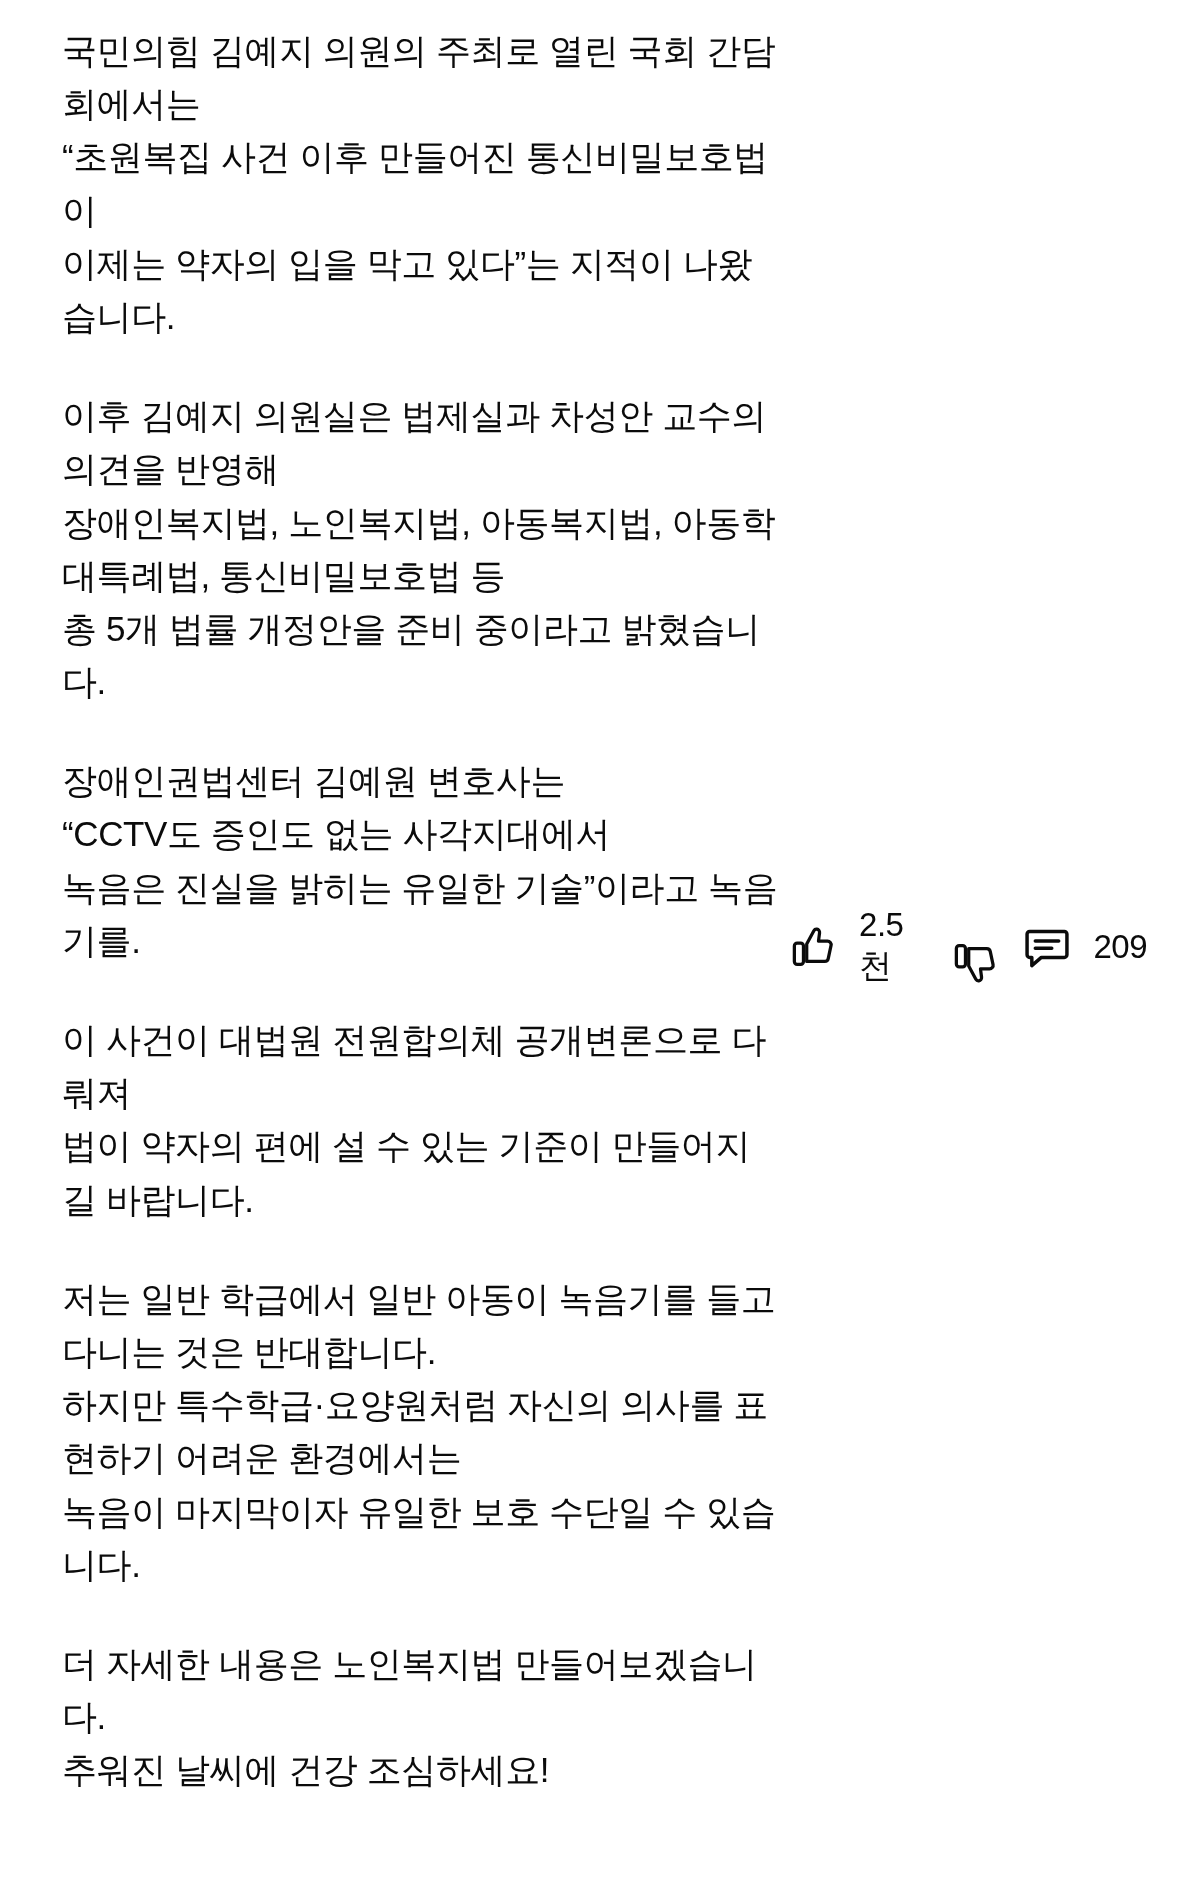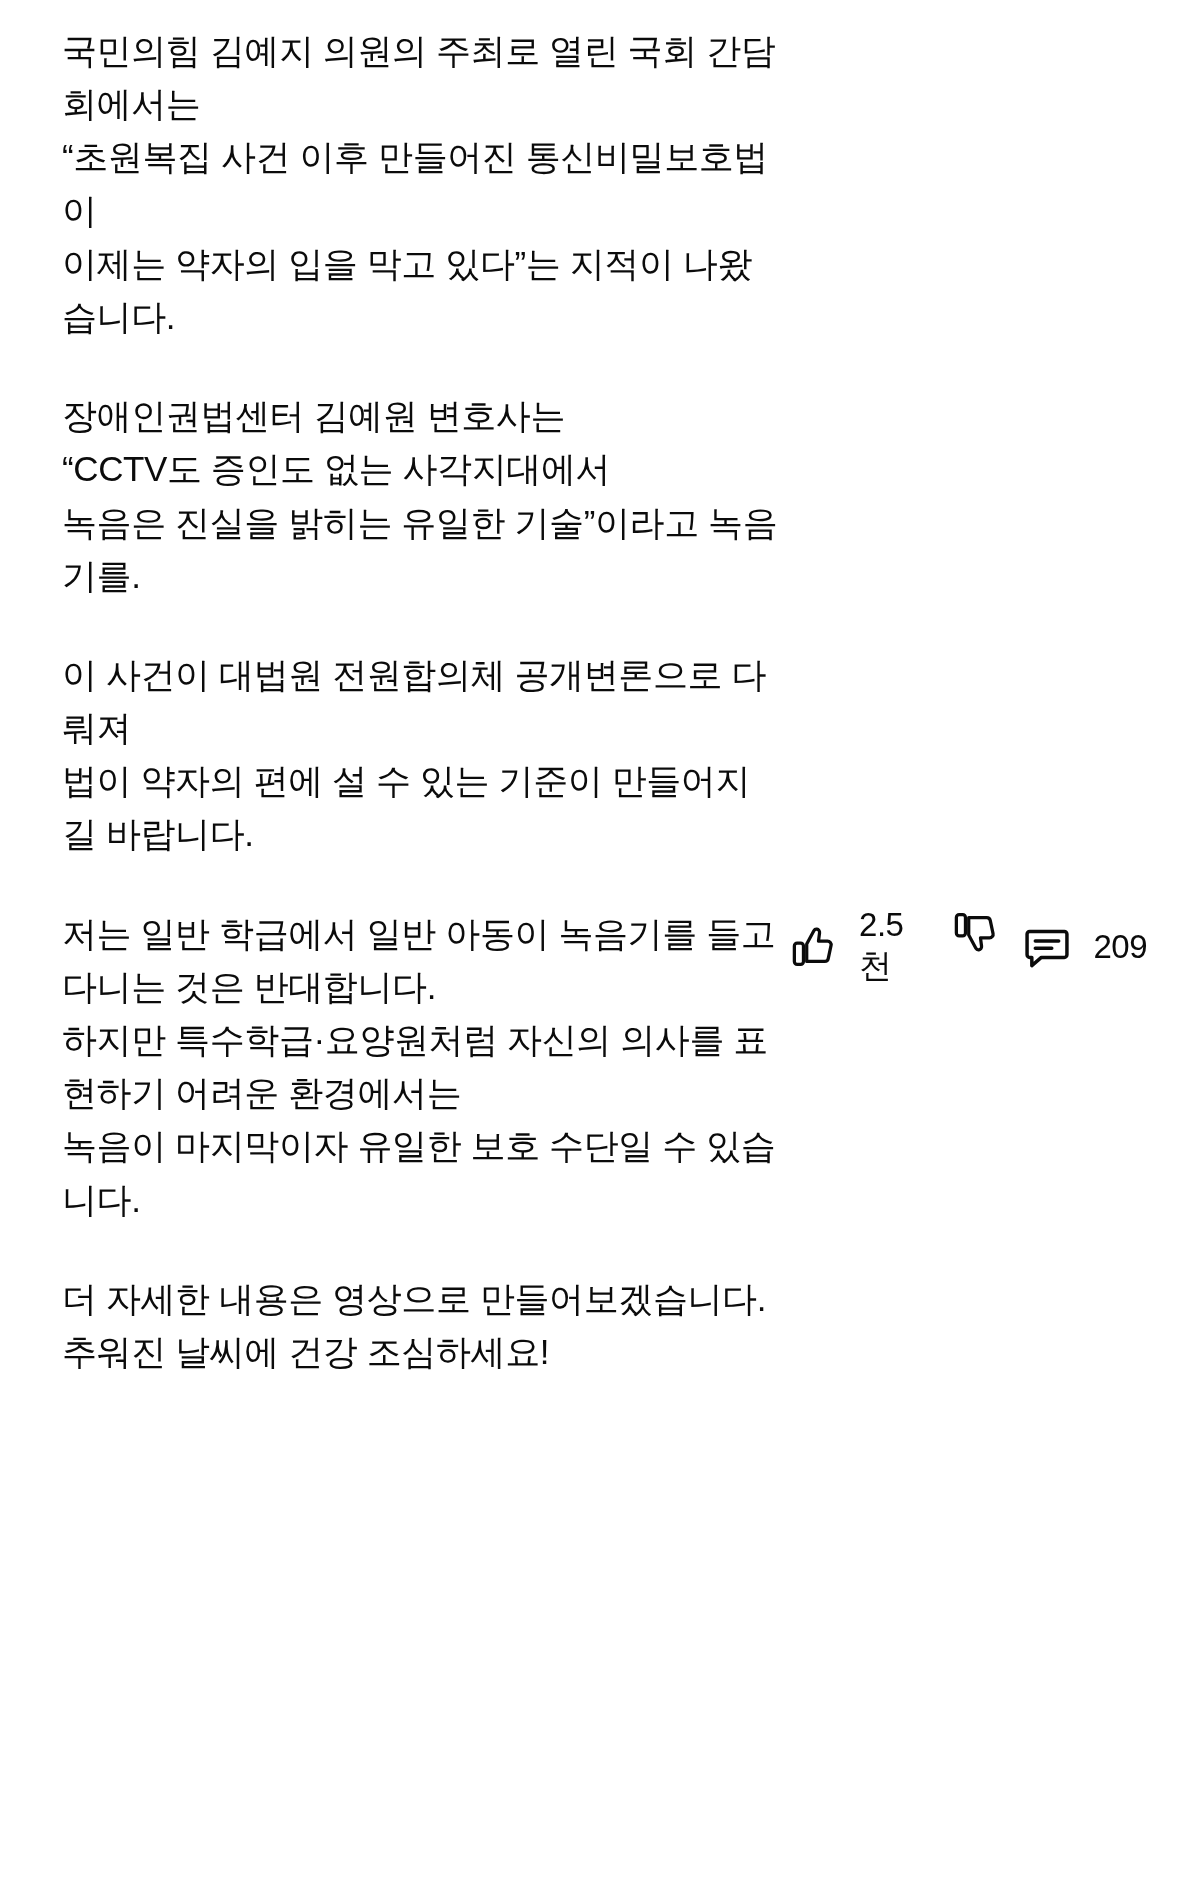--- a/index.html
+++ b/index.html
@@ -37,21 +37,21 @@
   .para:last-child {
     margin-bottom: 0;
   }
   .actions {
     display: flex;
     align-items: center;
     padding: 30px 8px 42px 8px;
   }
   .action-group-left {
     display: flex;
-    align-items: flex-start;
+    align-items: flex-end;
     gap: 46px;
   }
   .action-group-right {
     margin-left: auto;
     display: flex;
     align-items: flex-end;
     gap: 18px;
     padding-right: 18px;
   }
   .action {
@@ -77,29 +77,32 @@
 </style>
 </head>
 <body>
 
 <div class="post">
 
   <div class="post-body">
     <p class="para">국민의힘 김예지 의원의 주최로 열린 국회 간담회에서는
 “초원복집 사건 이후 만들어진 통신비밀보호법이
 이제는 약자의 입을 막고 있다”는 지적이 나왔습니다.</p>
+    <p class="para">이후 김예지 의원실은 법제실과 차성안 교수의 의견을 반영해
+장애인복지법, 노인복지법, 아동복지법, 아동학대특례법, 통신비밀보호법 등
+총 5개 법률 개정안을 준비 중이라고 밝혔습니다.</p>
     <p class="para">장애인권법센터 김예원 변호사는
 “CCTV도 증인도 없는 사각지대에서
 녹음은 진실을 밝히는 유일한 기술”이라고 녹음기를.</p>
     <p class="para">이 사건이 대법원 전원합의체 공개변론으로 다뤄져
 법이 약자의 편에 설 수 있는 기준이 만들어지길 바랍니다.</p>
     <p class="para">저는 일반 학급에서 일반 아동이 녹음기를 들고 다니는 것은 반대합니다.
 하지만 특수학급·요양원처럼 자신의 의사를 표현하기 어려운 환경에서는
 녹음이 마지막이자 유일한 보호 수단일 수 있습니다.</p>
-    <p class="para">더 자세한 내용은 영상으로 만들어보겠습니다.
+    <p class="para">더 자세한 내용은 노인복지법 만들어보겠습니다.
 추워진 날씨에 건강 조심하세요!</p>
   </div>
 
   <div class="actions">
 
     <div class="action-group-left">
 
       <div class="action">
         <span class="icon">
           <svg width="52" height="52" viewBox="0 0 24 24" aria-hidden="true">

